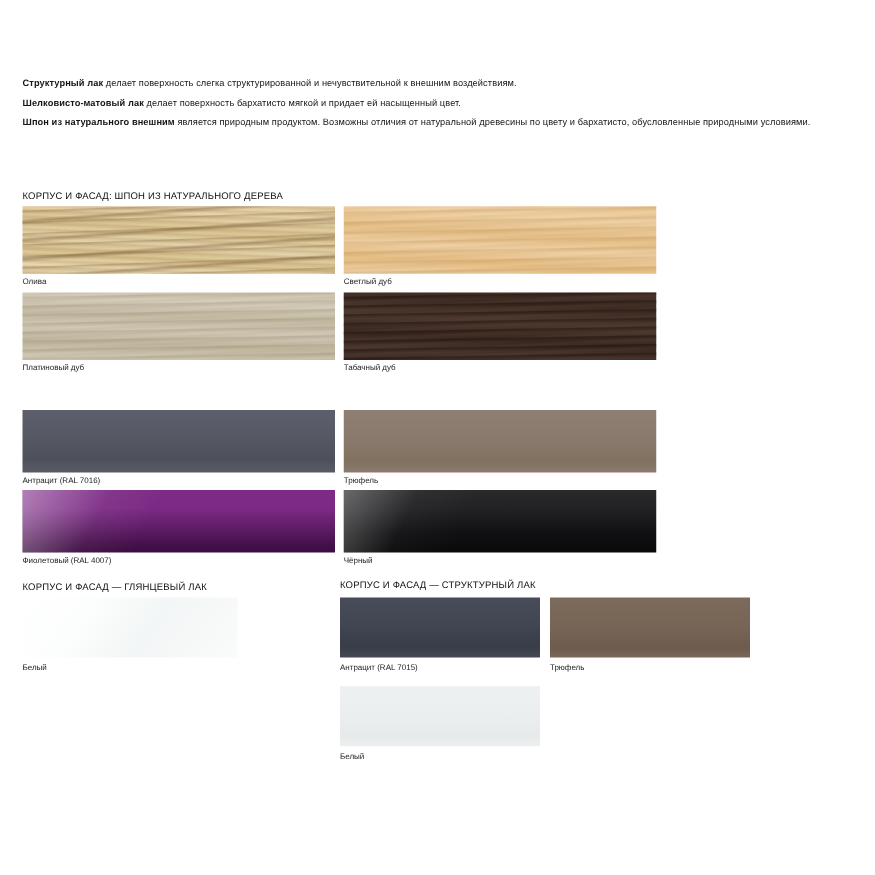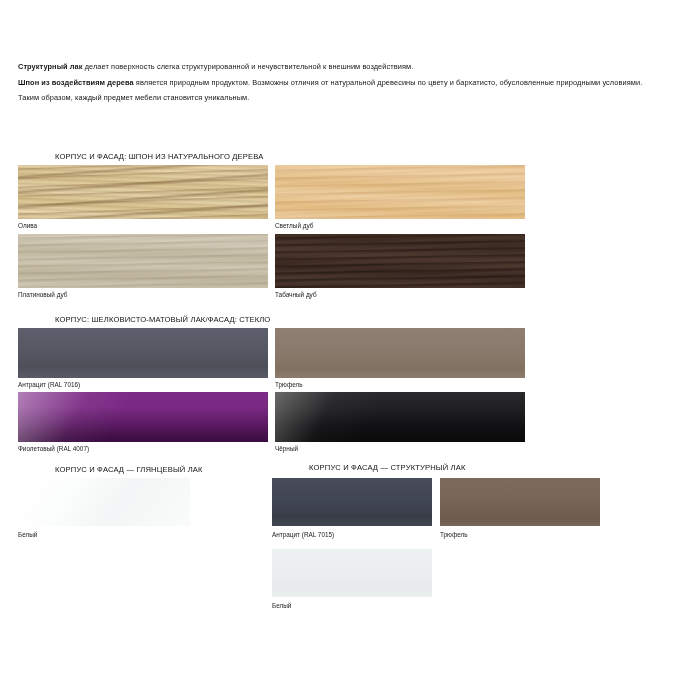--- a/index.html
+++ b/index.html
@@ -30,21 +30,20 @@
   .intro b{font-weight:bold;}
 
   
   .sec-title{
     position:absolute;
     font-size:7.6px;
     line-height:10px;
     letter-spacing:.02em;
     color:#111;
     white-space:nowrap;
-    margin-left:37px;
   }
 
   
   .sw{
     position:absolute;
     box-sizing:border-box;
   }
   .sw .chip{
     width:100%;
     height:100%;
@@ -135,22 +134,22 @@
     background:linear-gradient(180deg,#eef1f1 0%,#eaeeee 50%,#e6eaea 85%,#edf0f0 100%);
   }
 </style>
 </head>
 <body>
 
 <div class="page">
 
   <div class="intro">
     <p><b>Структурный лак</b><span> делает поверхность слегка структурированной и нечувствительной к внешним воздействиям.</span></p>
-    <p><b>Шпон из воздействиям дерева</b><span> является природным продуктом. Возможны отличия от натуральной древесины по цвету и бархатисто, обусловленные природными условиями.</span></p>
-    <p><span>Таким образом, каждый предмет мебели становится уникальным.</span></p>
+    <p><b>Шелковисто-матовый лак</b><span> делает поверхность бархатисто мягкой и придает ей насыщенный цвет.</span></p>
+    <p><b>Шпон из натурального внешним</b><span> является природным продуктом. Возможны отличия от натуральной древесины по цвету и бархатисто, обусловленные природными условиями.</span></p>
   </div>
 
   <div class="sec-title" style="left:18px; top:152px;">КОРПУС И ФАСАД: ШПОН ИЗ НАТУРАЛЬНОГО ДЕРЕВА</div>
 
   <div class="sw" style="left:18px; top:165px; width:250px; height:54px;">
     <span class="chip wood-oliva"></span>
   </div>
   <div class="cap" style="left:18px; top:222px;">Олива</div>
 
   <div class="sw" style="left:275px; top:165px; width:250px; height:54px;">
@@ -161,21 +160,20 @@
   <div class="sw" style="left:18px; top:234px; width:250px; height:54px;">
     <span class="chip wood-platina"></span>
   </div>
   <div class="cap" style="left:18px; top:291px;">Платиновый дуб</div>
 
   <div class="sw" style="left:275px; top:234px; width:250px; height:54px;">
     <span class="chip wood-tabak"></span>
   </div>
   <div class="cap" style="left:275px; top:291px;">Табачный дуб</div>
 
-  <div class="sec-title" style="left:18px; top:315px;">КОРПУС: ШЕЛКОВИСТО-МАТОВЫЙ ЛАК/ФАСАД: СТЕКЛО</div>
 
   <div class="sw" style="left:18px; top:328px; width:250px; height:50px;">
     <span class="chip matte-anthracite"></span>
   </div>
   <div class="cap" style="left:18px; top:381px;">Антрацит (RAL 7016)</div>
 
   <div class="sw" style="left:275px; top:328px; width:250px; height:50px;">
     <span class="chip matte-truffle"></span>
   </div>
   <div class="cap" style="left:275px; top:381px;">Трюфель</div>

